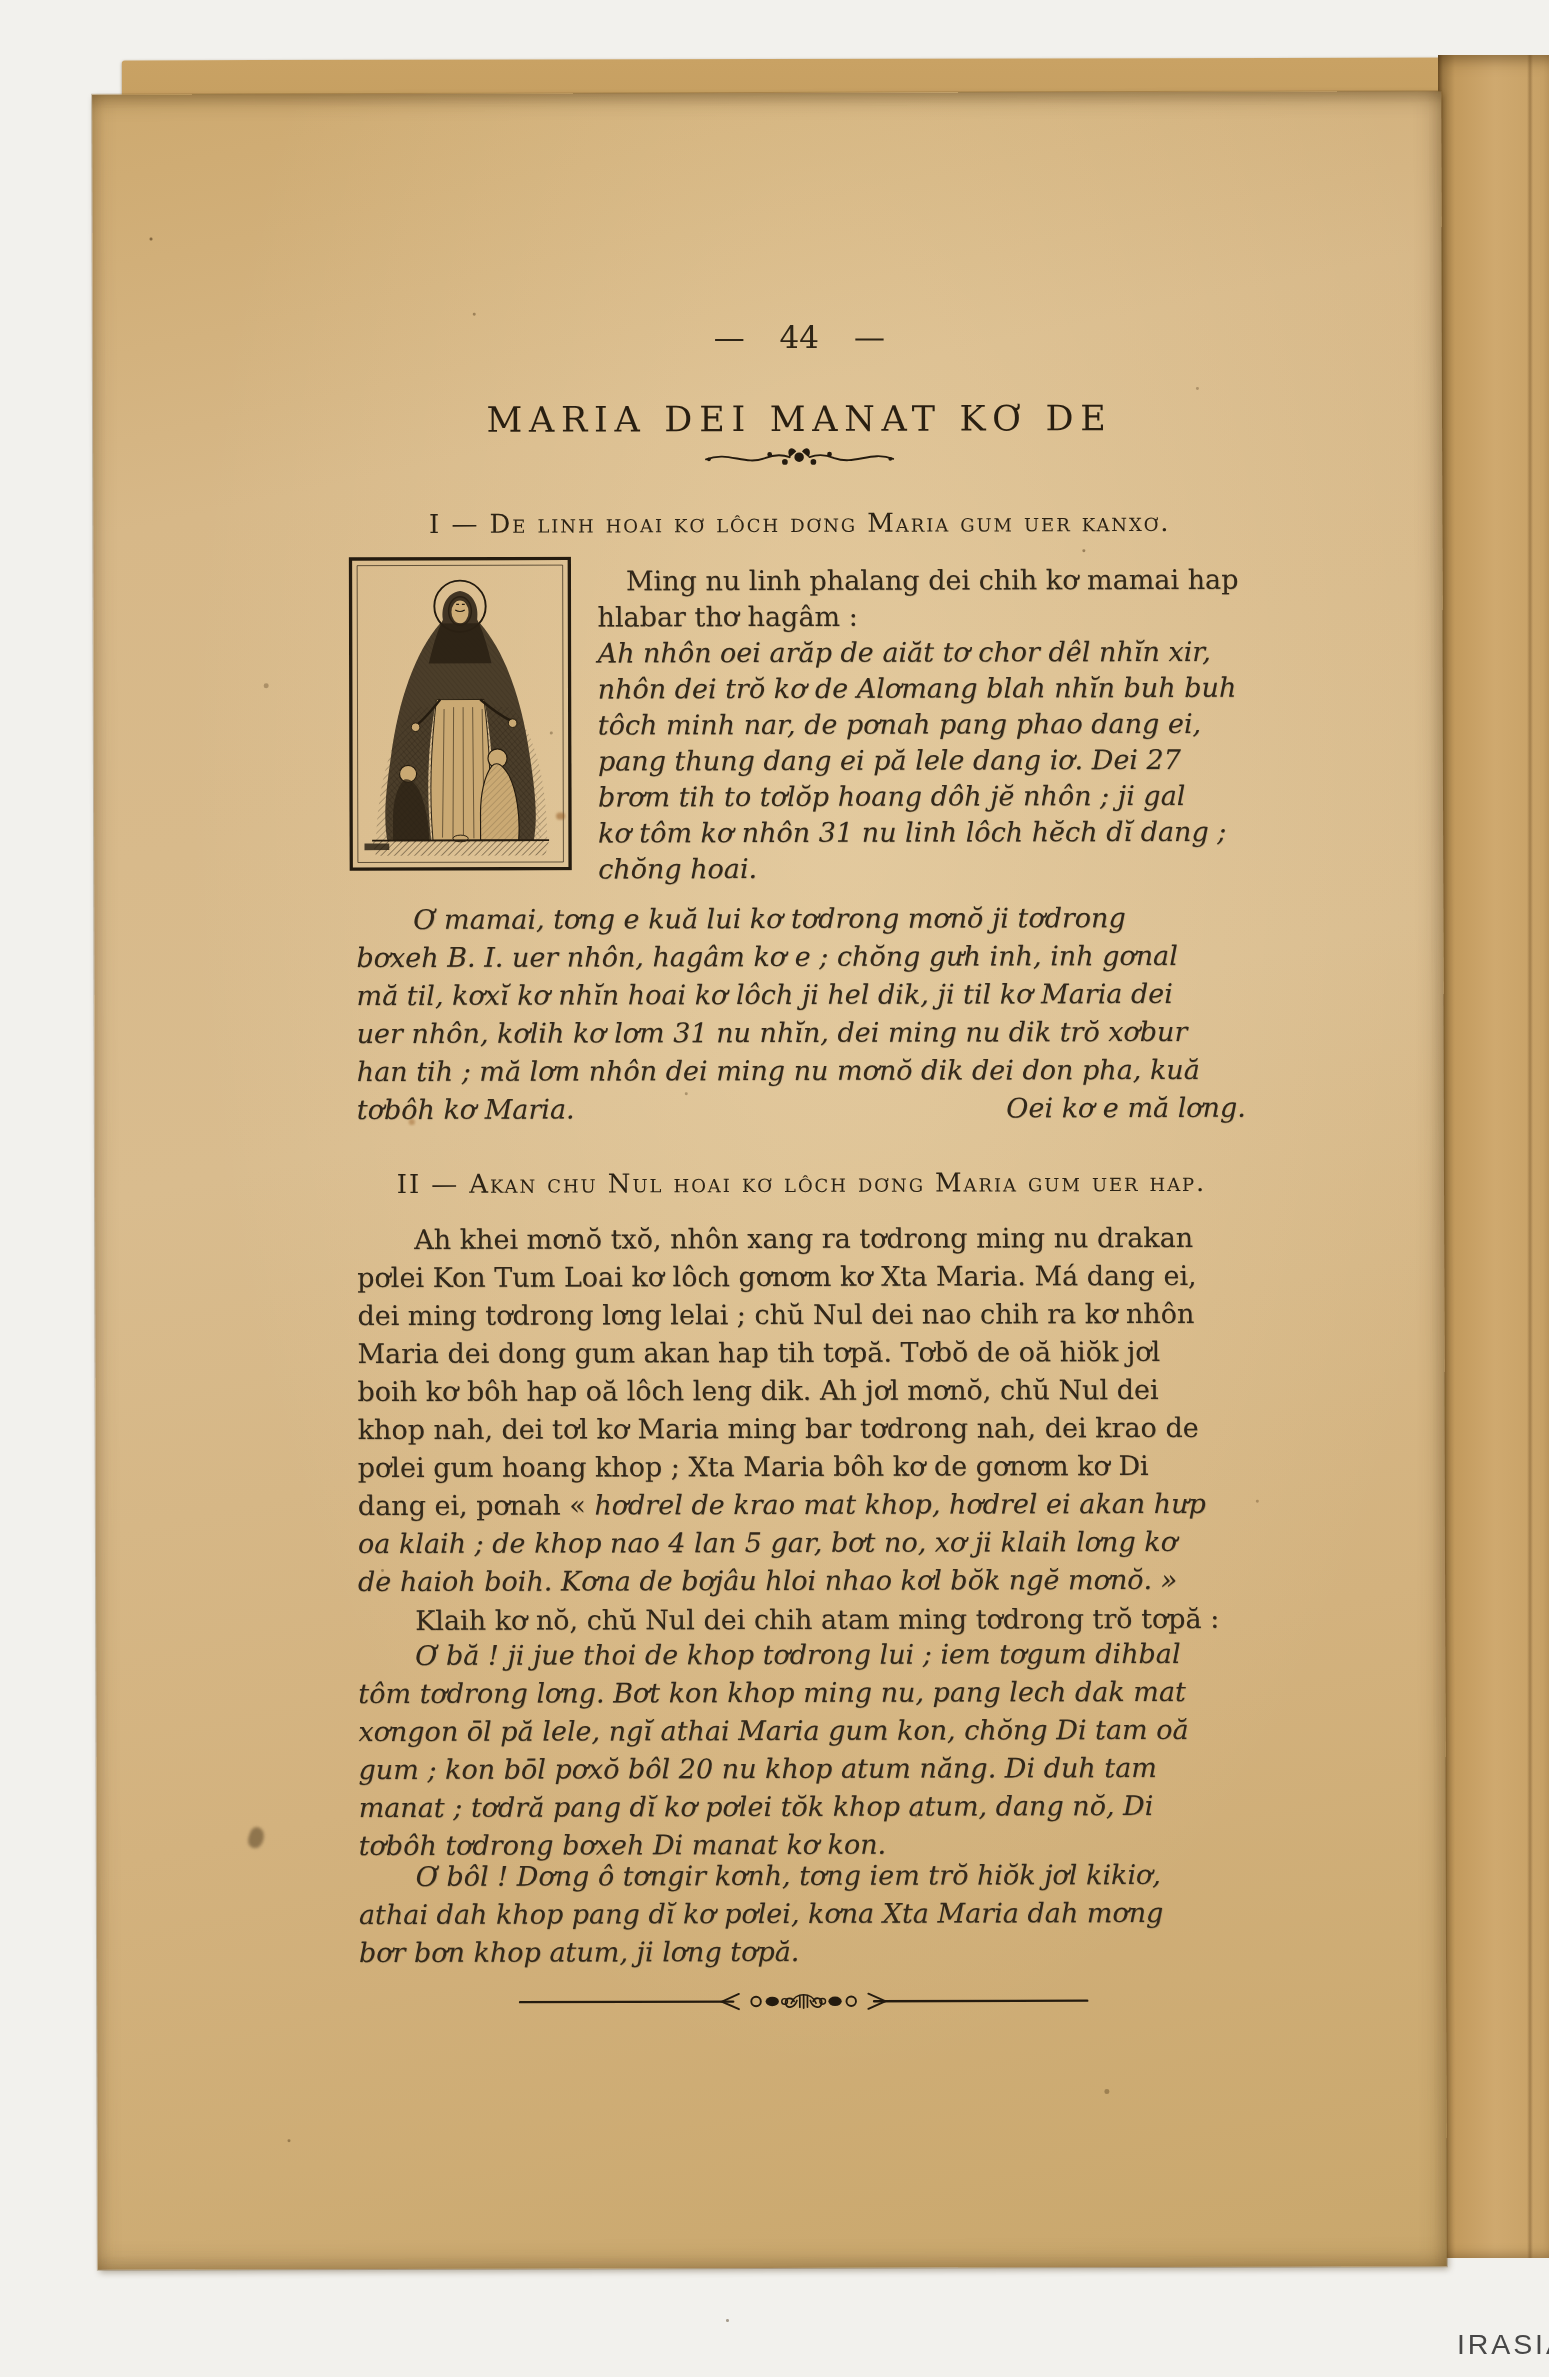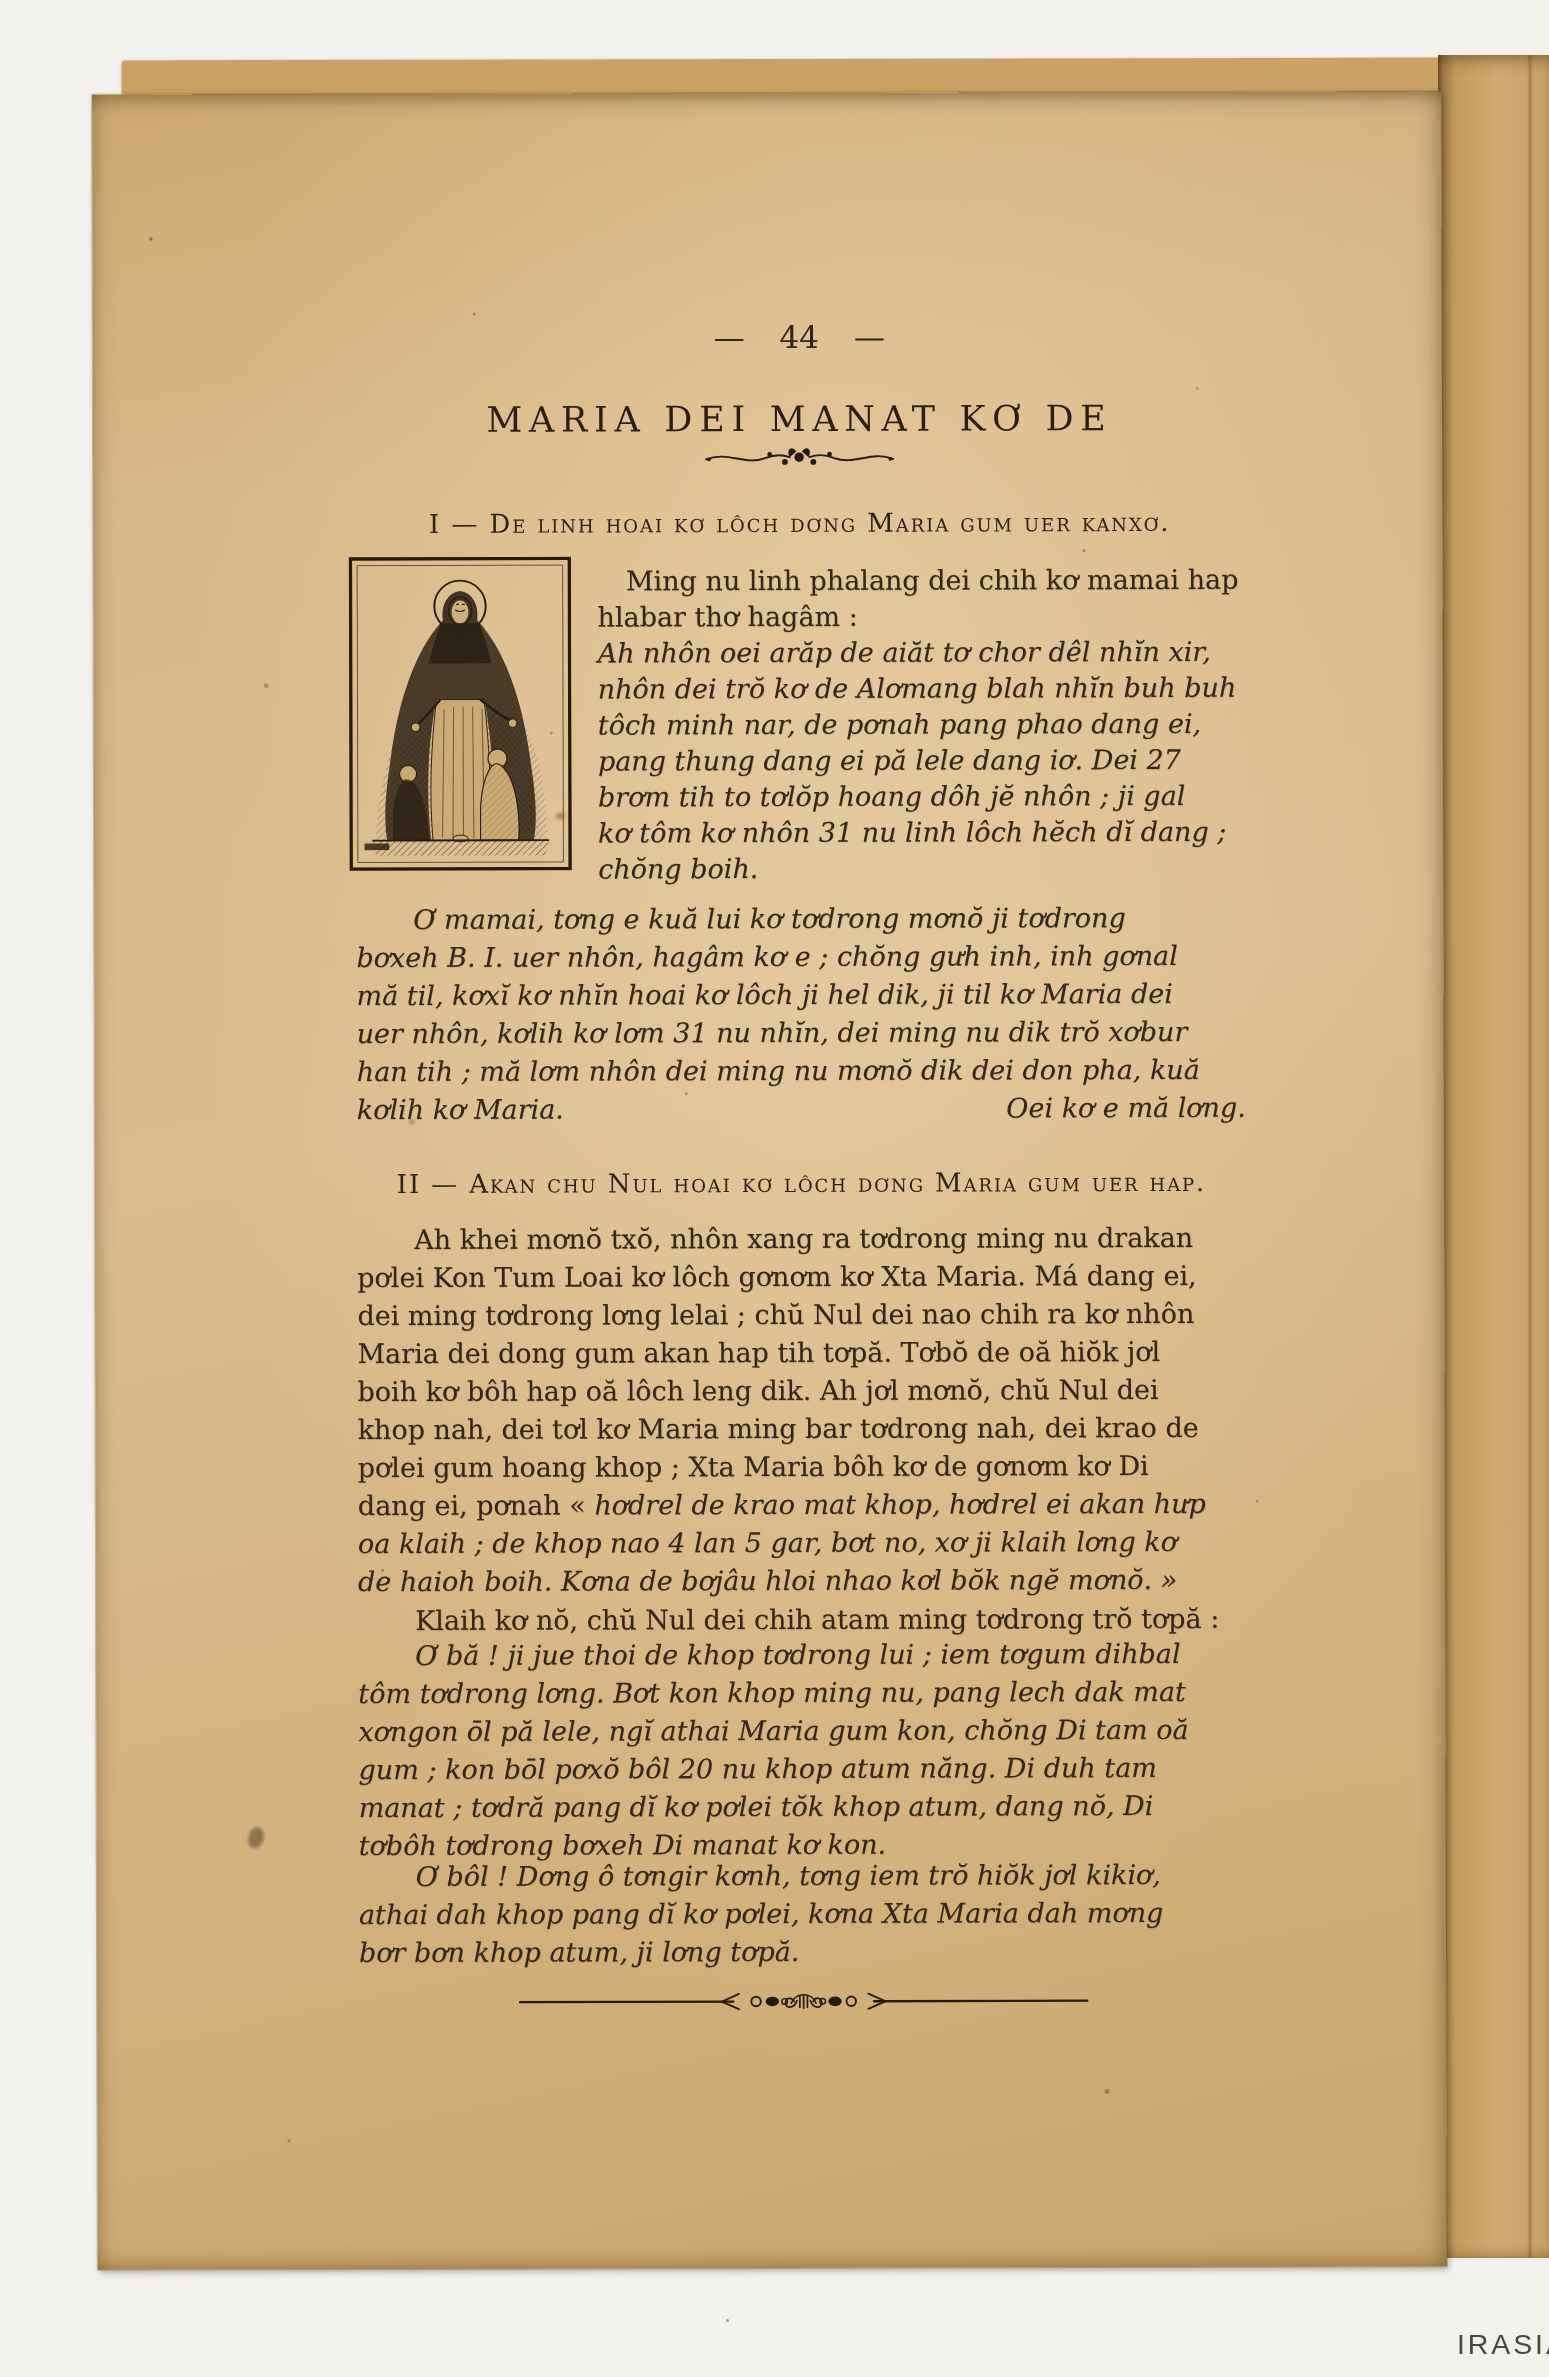--- a/index.html
+++ b/index.html
@@ -182,31 +182,31 @@
           <div class="tline ind"><span class="rm">Ming nu linh phalang dei chih kơ mamai hap</span></div>
           <div class="tline"><span class="rm">hlabar thơ hagâm :</span></div>
         </div>
       <div>
           <div class="tline"><span class="it">Ah nhôn oei arăp de aiăt tơ chor dêl nhĭn xir,</span></div>
           <div class="tline"><span class="it">nhôn dei trŏ kơ de Alơmang blah nhĭn buh buh</span></div>
           <div class="tline"><span class="it">tôch minh nar, de pơnah pang phao dang ei,</span></div>
           <div class="tline"><span class="it">pang thung dang ei pă lele dang iơ. Dei 27</span></div>
           <div class="tline"><span class="it">brơm tih to tơlŏp hoang dôh jĕ nhôn ; ji gal</span></div>
           <div class="tline"><span class="it">kơ tôm kơ nhôn 31 nu linh lôch hĕch dĭ dang ;</span></div>
-          <div class="tline"><span class="it">chŏng boih.</span></div>
+          <div class="tline"><span class="it">chŏng hoai.</span></div>
         </div>
     </div>
 
     <div class="para p3">
         <div class="tline ind"><span class="it">Ơ mamai, tơng e kuă lui kơ tơdrong mơnŏ ji tơdrong</span></div>
         <div class="tline"><span class="it">bơxeh B. I. uer nhôn, hagâm kơ e ; chŏng gưh inh, inh gơnal</span></div>
         <div class="tline"><span class="it">mă til, kơxĭ kơ nhĭn hoai kơ lôch ji hel dik, ji til kơ Maria dei</span></div>
         <div class="tline"><span class="it">uer nhôn, kơlih kơ lơm 31 nu nhĭn, dei ming nu dik trŏ xơbur</span></div>
         <div class="tline"><span class="it">han tih ; mă lơm nhôn dei ming nu mơnŏ dik dei don pha, kuă</span></div>
-        <div class="tline split"><span><span class="it">kơlih kơ Maria.</span></span><span><span class="it">Oei kơ e mă lơng.</span></span></div>
+        <div class="tline split"><span><span class="it">tơbôh kơ Maria.</span></span><span><span class="it">Oei kơ e mă lơng.</span></span></div>
       </div>
 
     <div class="heading h2">II — Akan chu Nul hoai kơ lôch dơng Maria gum uer hap.</div>
 
     <div class="para p4">
         <div class="tline ind"><span class="rm">Ah khei mơnŏ txŏ, nhôn xang ra tơdrong ming nu drakan</span></div>
         <div class="tline"><span class="rm">pơlei Kon Tum Loai kơ lôch gơnơm kơ Xta Maria. Má dang ei,</span></div>
         <div class="tline"><span class="rm">dei ming tơdrong lơng lelai ; chŭ Nul dei nao chih ra kơ nhôn</span></div>
         <div class="tline"><span class="rm">Maria dei dong gum akan hap tih tơpă. Tơbŏ de oă hiŏk jơl</span></div>
         <div class="tline"><span class="rm">boih kơ bôh hap oă lôch leng dik. Ah jơl mơnŏ, chŭ Nul dei</span></div>

